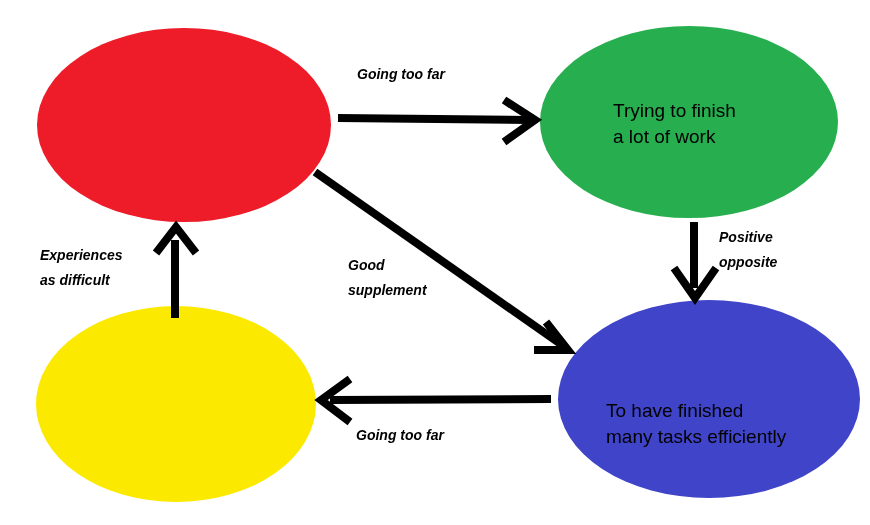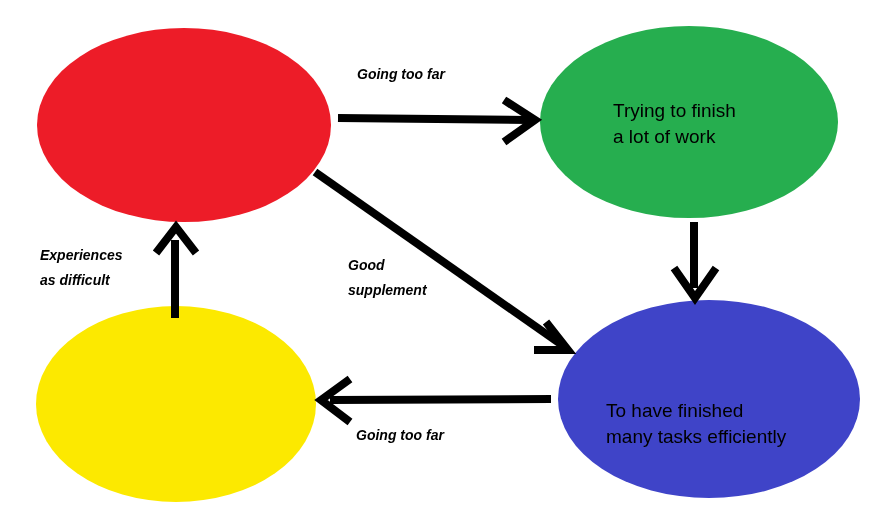--- a/index.html
+++ b/index.html
@@ -88,20 +88,22 @@
 
   <div class="node-label" style="left:613px; top:98px;">Trying to finish
 a lot of work</div>
 
 
   <div class="node-label" style="left:606px; top:370px;margin-top:28px;">To have finished
 many tasks efficiently</div>
 
   <div class="edge-label" style="left:357px; top:62px;">Going too far</div>
 
+  <div class="edge-label" style="left:719px; top:225px;">Positive
+opposite</div>
 
   <div class="edge-label" style="left:348px; top:253px;">Good
 supplement</div>
 
   <div class="edge-label" style="left:356px; top:423px;">Going too far</div>
 
   <div class="edge-label" style="left:40px; top:243px;">Experiences
 as difficult</div>
 
 </div>

